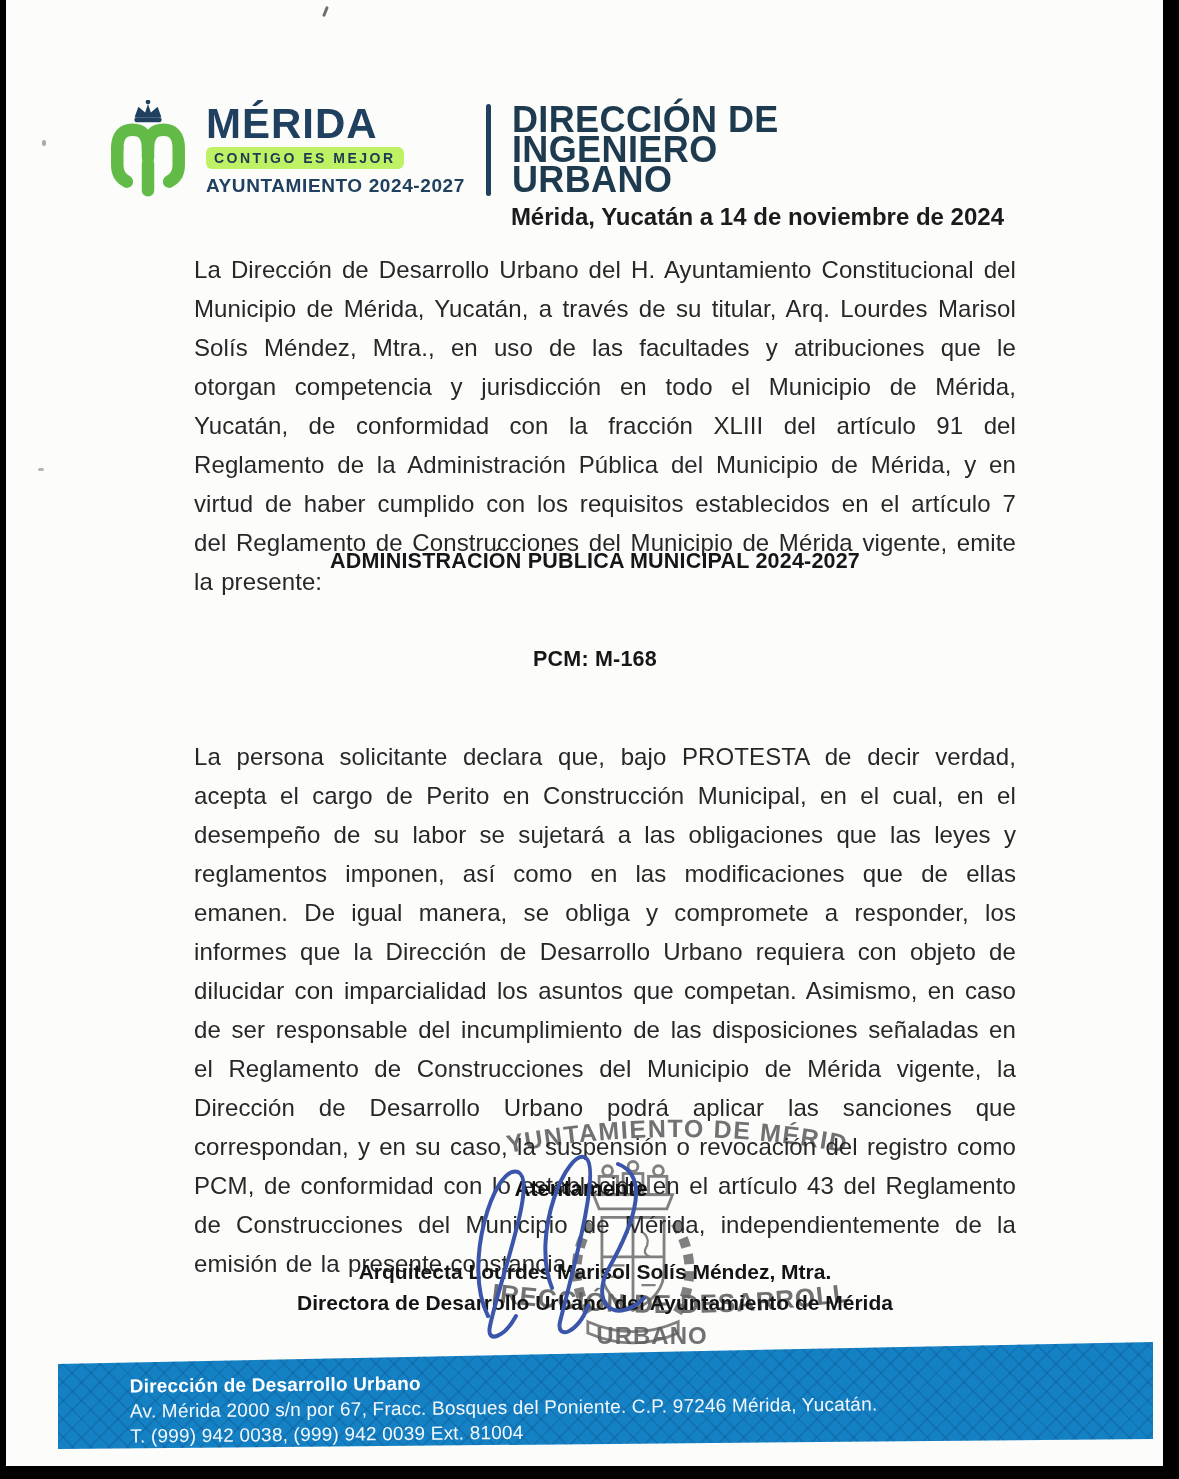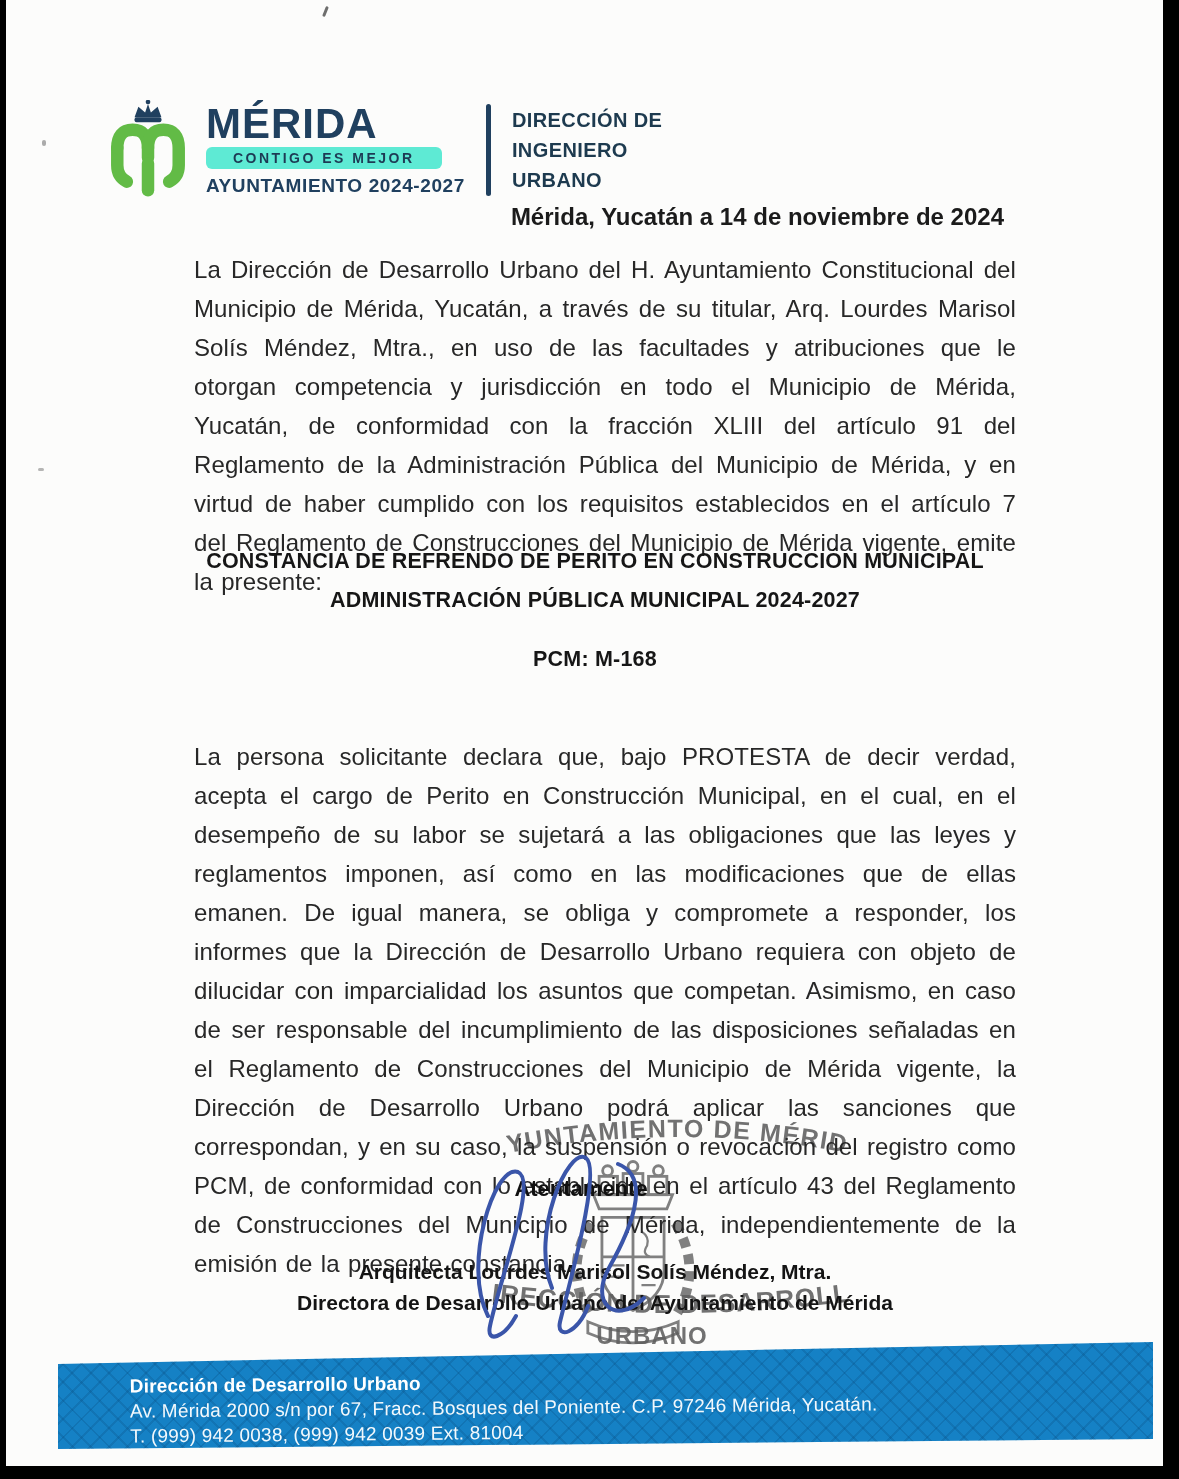--- a/index.html
+++ b/index.html
@@ -15,31 +15,31 @@
   .header{
     position:absolute;left:94px;top:100px;
     display:flex;align-items:center;gap:17px;
   }
   .logo-group{display:flex;align-items:center;gap:10px;}
   .logo-text{display:flex;flex-direction:column;align-items:flex-start;}
   .brand{
     font-size:42px;font-weight:800;color:#20405f;letter-spacing:1px;line-height:40px;
   }
   .tagline{
-    background:#5eead4;color:#1d3a54;font-size:14px;font-weight:800;
-    letter-spacing:2.5px;padding:3px 27px;border-radius:6px;margin-top:3px;
+    background:#bef264;color:#1d3a54;font-size:14px;font-weight:800;
+    letter-spacing:2.5px;padding:3px 8px;border-radius:6px;margin-top:3px;
   }
   .term{
     font-size:19px;font-weight:800;color:#20405f;letter-spacing:.6px;margin-top:6px;
   }
   .divider{
     width:5px;height:92px;background:#20405f;border-radius:3px;margin:0 4px;
   }
   .dept{
-    font-size:20px;font-weight:800;color:#1d3a4f;line-height:30px;letter-spacing:.4px;
+    font-size:36px;font-weight:800;color:#1d3a4f;line-height:30px;letter-spacing:.4px;
   }
   
   .dateline{
     position:absolute;left:178px;top:203px;width:820px;
     text-align:right;font-size:24px;font-weight:700;color:#1b1b1b;
   }
   .para{
     position:absolute;left:188px;width:822px;
     font-size:24px;line-height:39px;color:#272727;
     text-align:justify;word-spacing:1.5px;letter-spacing:.1px;
@@ -122,21 +122,20 @@
       <div>INGENIERO</div>
       <div>URBANO</div>
     </div>
   </div>
 
   <div class="dateline">Mérida, Yucatán a 14 de noviembre de 2024</div>
 
   <div class="para para-intro">La Dirección de Desarrollo Urbano del H. Ayuntamiento Constitucional del Municipio de Mérida, Yucatán, a través de su titular, Arq. Lourdes Marisol Solís Méndez, Mtra., en uso de las facultades y atribuciones que le otorgan competencia y jurisdicción en todo el Municipio de Mérida, Yucatán, de conformidad con la fracción XLIII del artículo 91 del Reglamento de la Administración Pública del Municipio de Mérida, y en virtud de haber cumplido con los requisitos establecidos en el artículo 7 del Reglamento de Construcciones del Municipio de Mérida vigente, emite la presente:</div>
 
   <div class="center-block titles">
-    <div>CONSTANCIA DE REFRENDO DE PERITO EN CONSTRUCCIÓN MUNICIPAL</div>
     <div>ADMINISTRACIÓN PÚBLICA MUNICIPAL 2024-2027</div>
   </div>
 
   <div class="center-block recipient">
     <div>PCM: M-168</div>
   </div>
 
   <div class="para para-body">La persona solicitante declara que, bajo PROTESTA de decir verdad, acepta el cargo de Perito en Construcción Municipal, en el cual, en el desempeño de su labor se sujetará a las obligaciones que las leyes y reglamentos imponen, así como en las modificaciones que de ellas emanen. De igual manera, se obliga y compromete a responder, los informes que la Dirección de Desarrollo Urbano requiera con objeto de dilucidar con imparcialidad los asuntos que competan. Asimismo, en caso de ser responsable del incumplimiento de las disposiciones señaladas en el Reglamento de Construcciones del Municipio de Mérida vigente, la Dirección de Desarrollo Urbano podrá aplicar las sanciones que correspondan, y en su caso, la suspensión o revocación del registro como PCM, de conformidad con lo establecido en el artículo 43 del Reglamento de Construcciones del Municipio de Mérida, independientemente de la emisión de la presente constancia.</div>
 
   <svg class="stamp-svg stamp-top" width="345" height="50" viewBox="0 0 345 50">

